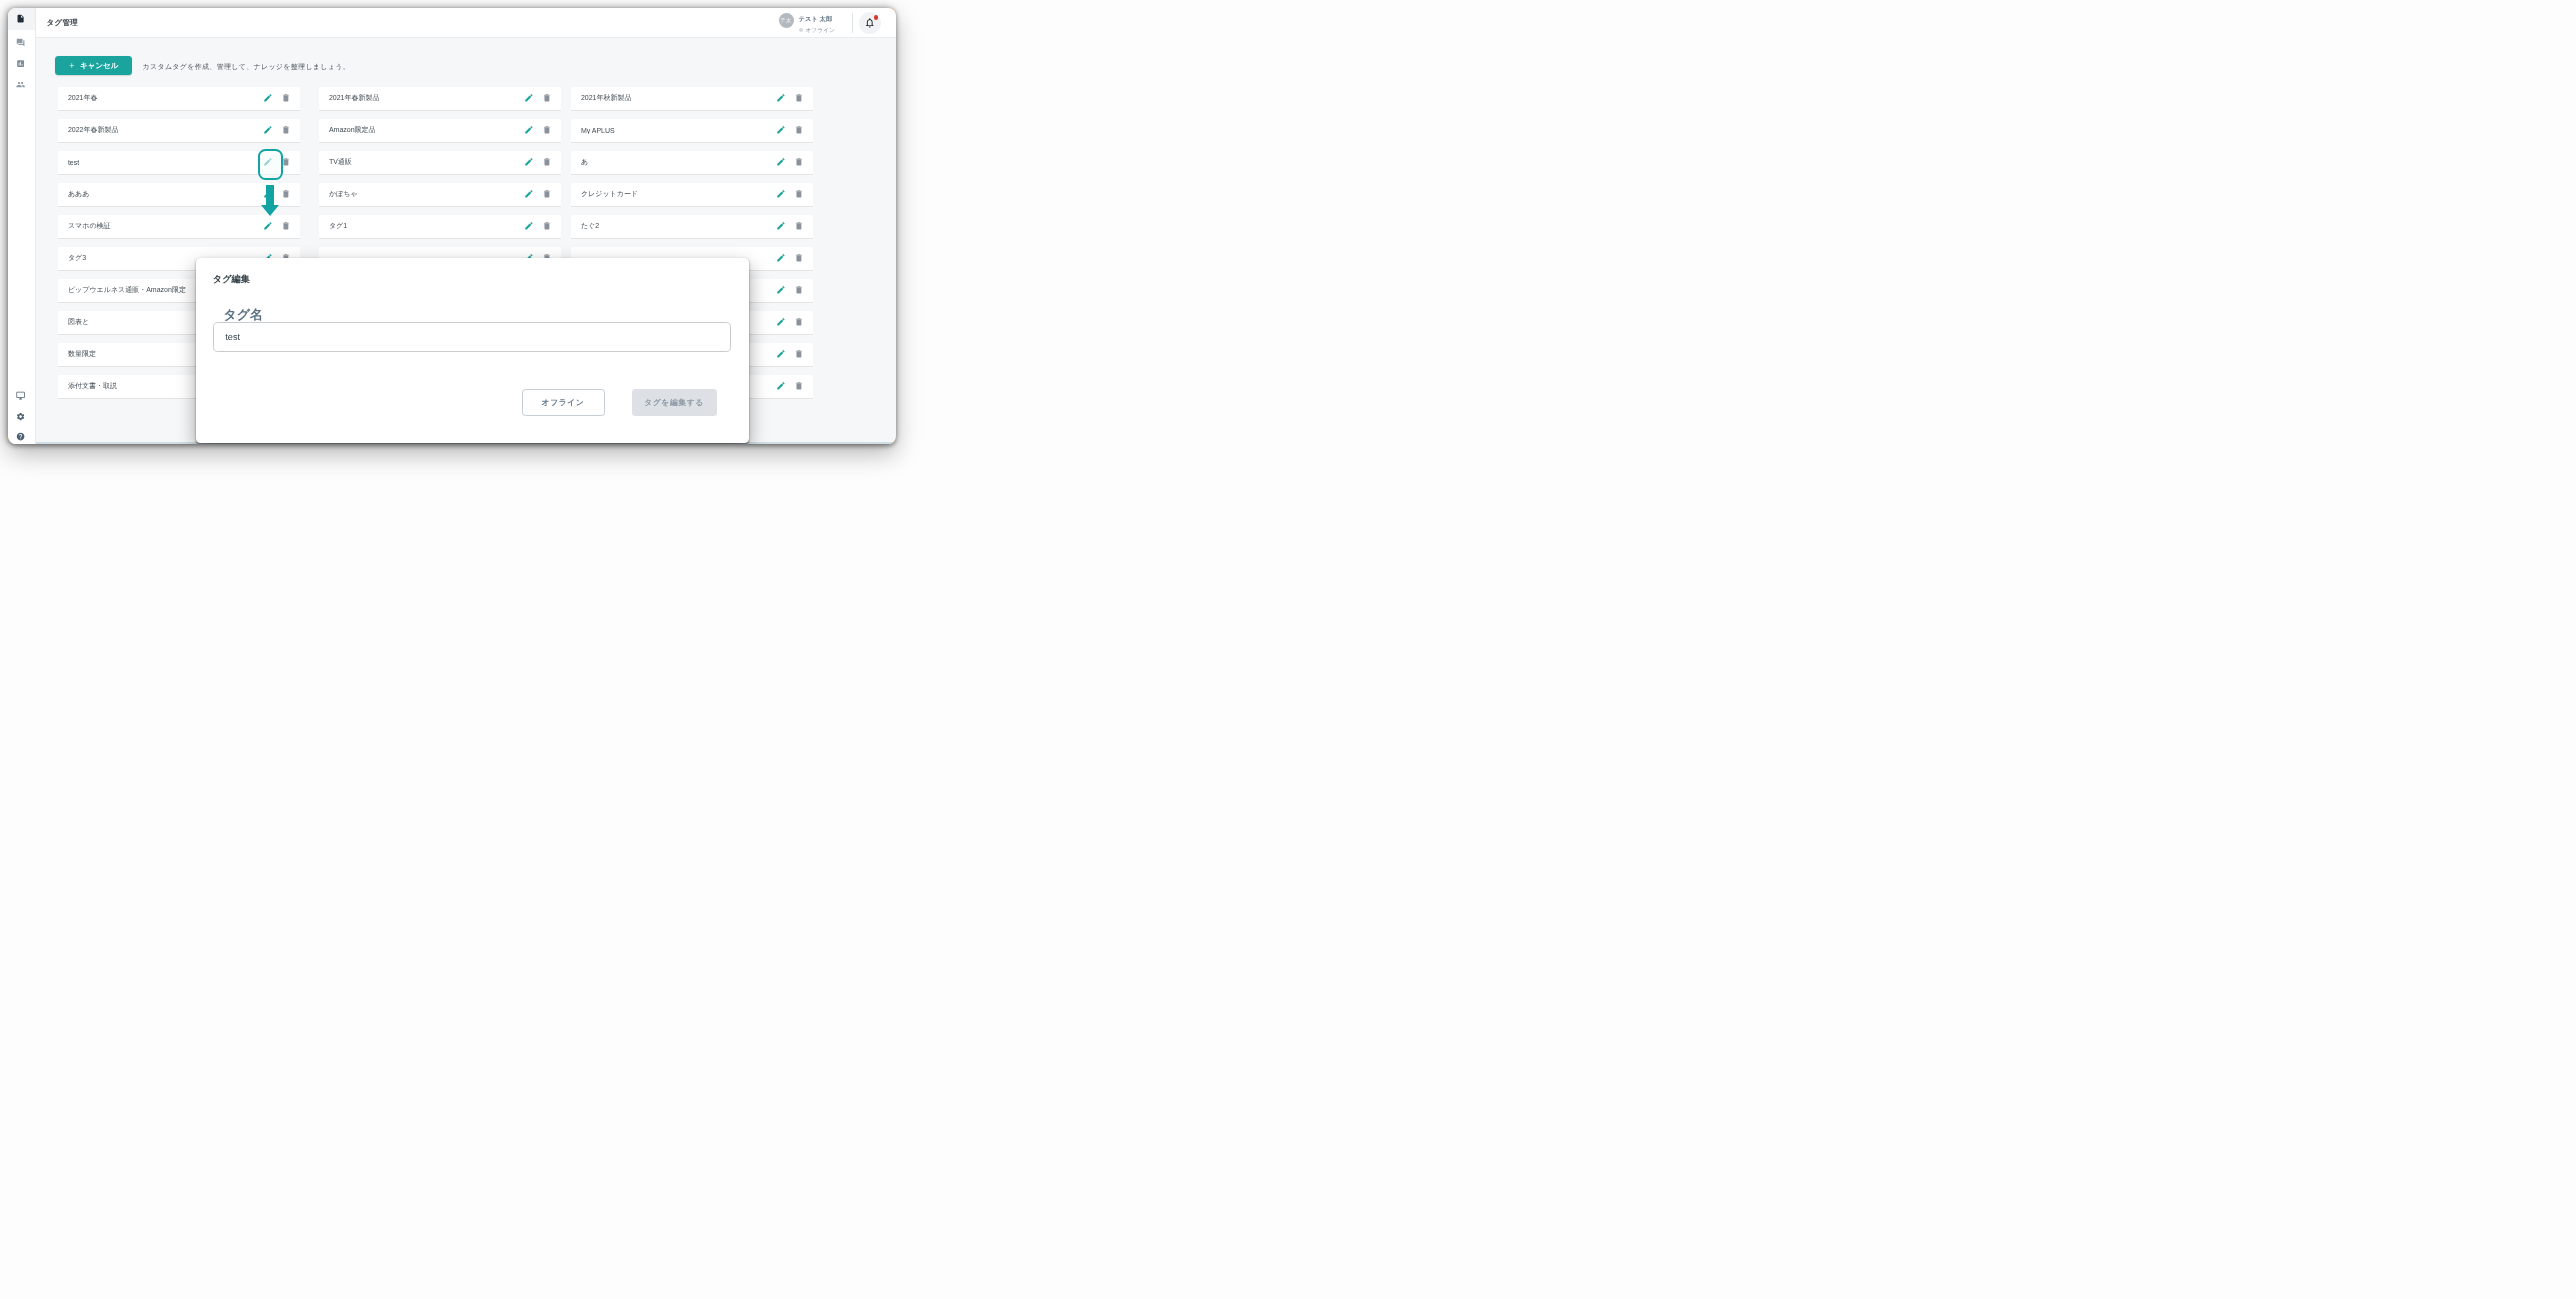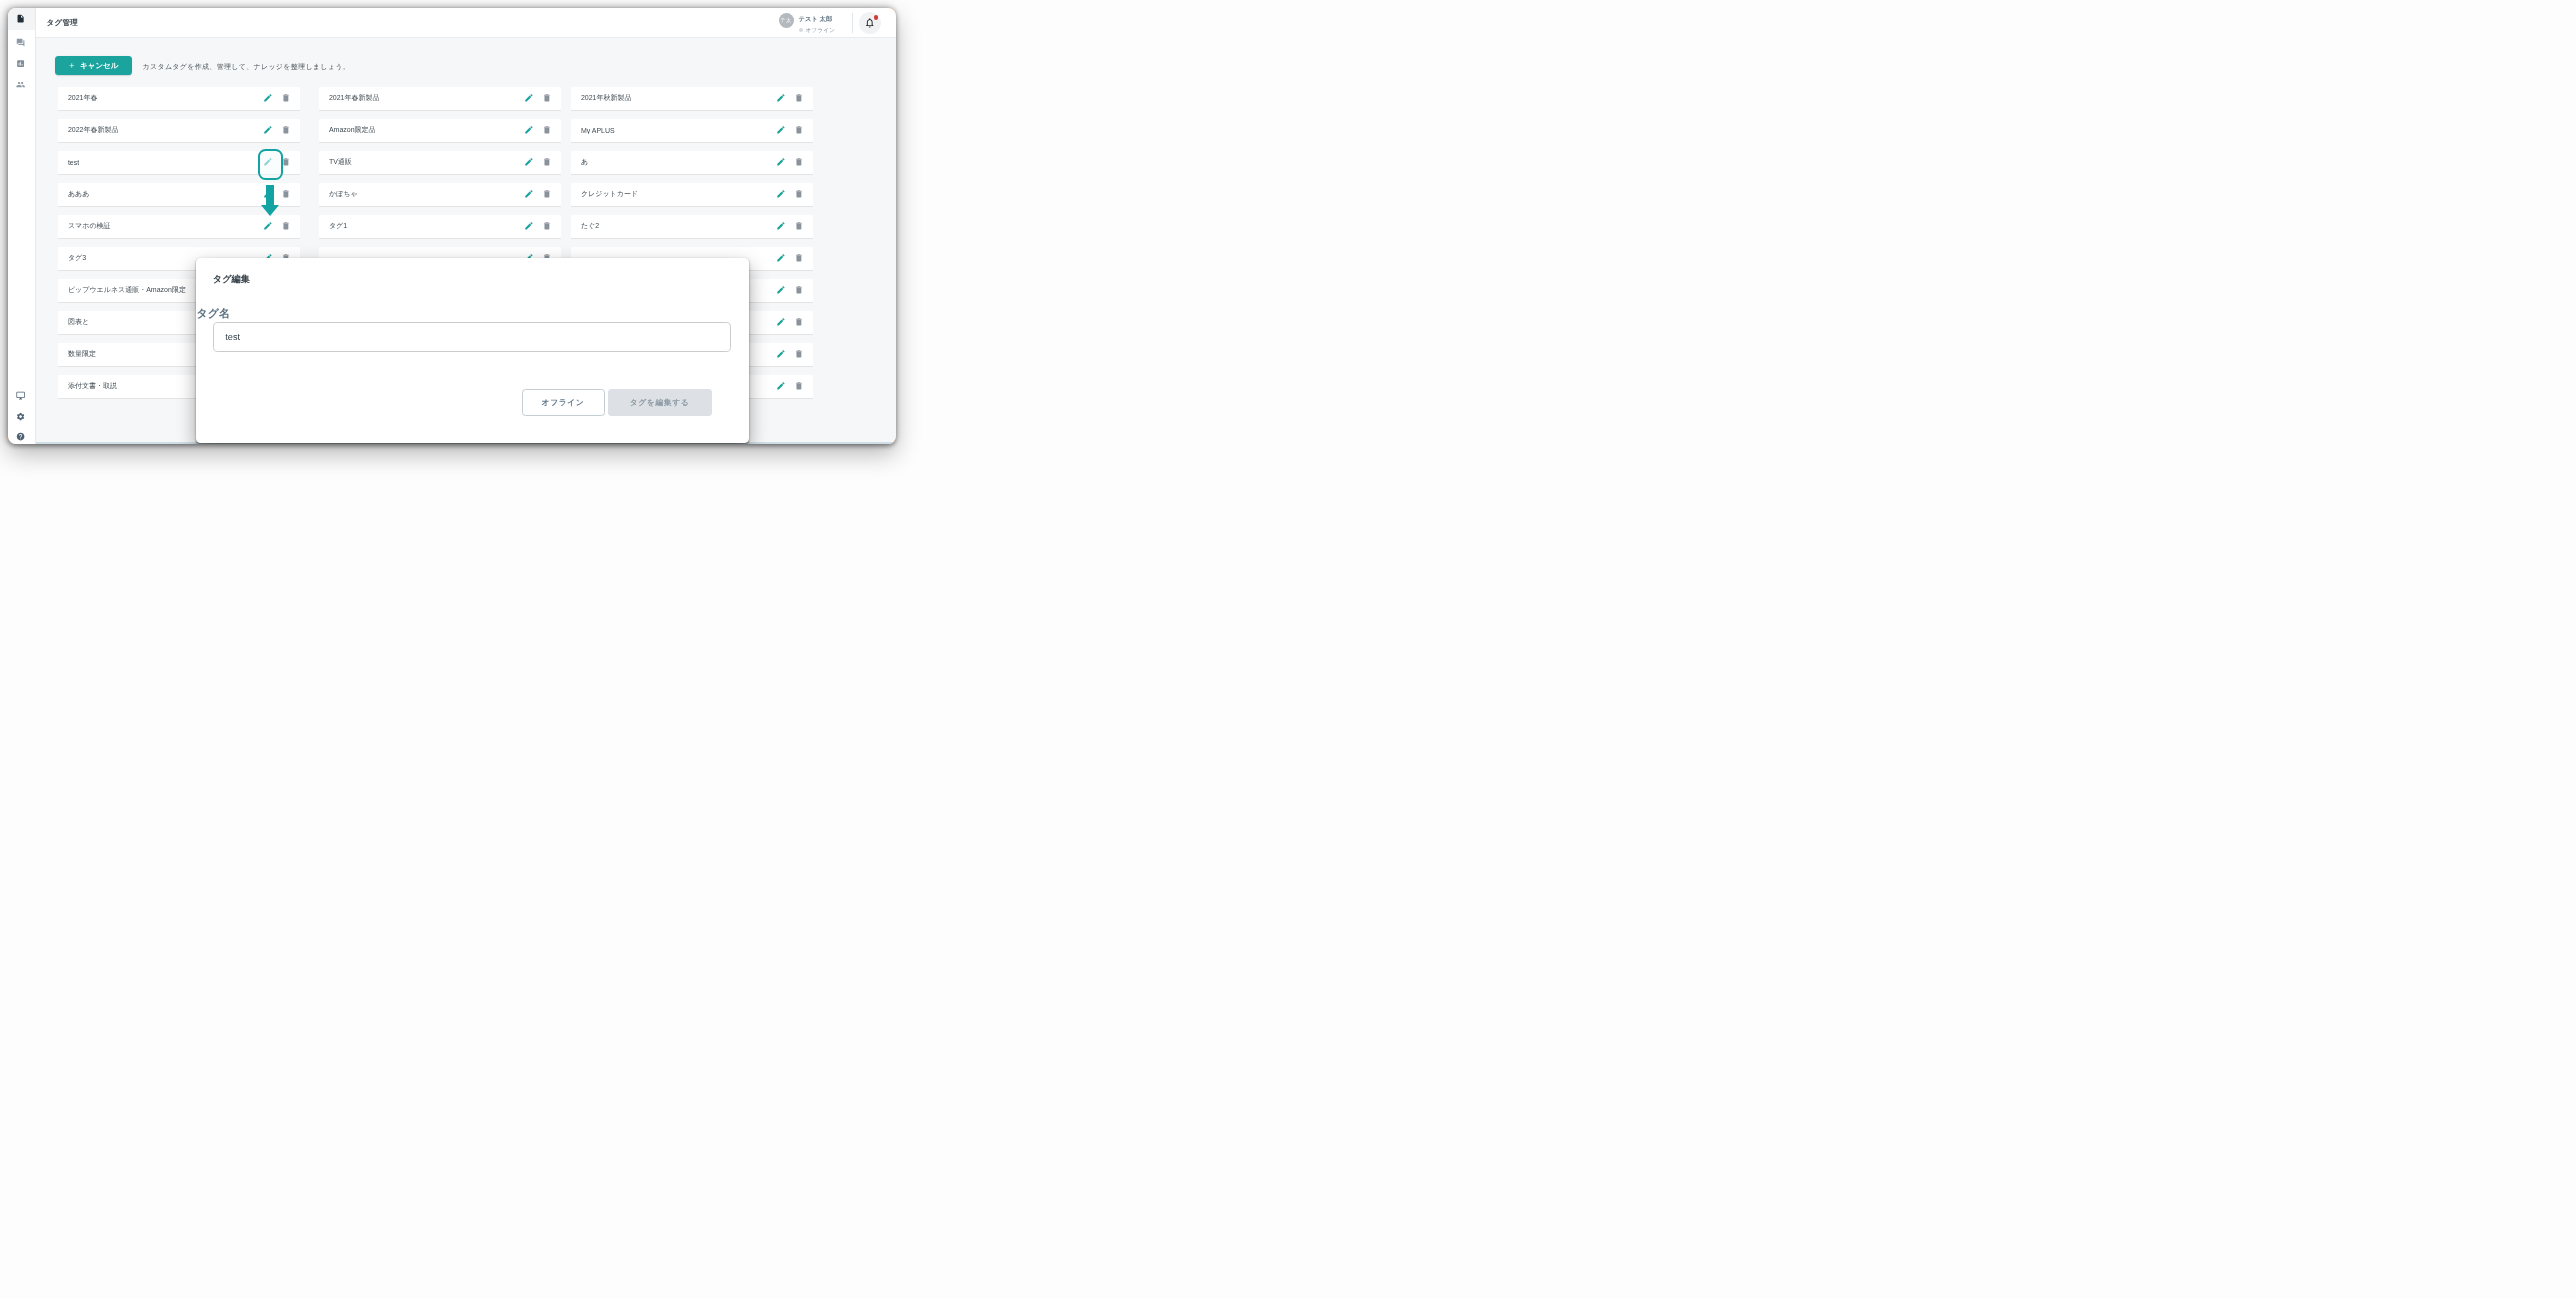--- a/index.html
+++ b/index.html
@@ -52,25 +52,25 @@
   
   .callout-ring{ position:absolute; left:222px; top:111px; width:25px; height:31px; border:2.3px solid #13a3a3; border-radius:7.5px; background:rgba(244,251,251,.55); z-index:15;}
   .callout-arrow{ position:absolute; z-index:15; }
   .arrow-shaft{ position:absolute; left:230px; top:147px; width:8px; height:21px; background:#13a3a3; }
   .arrow-head{ position:absolute; left:225px; top:167px; width:0; height:0; border-left:9.2px solid transparent; border-right:9.2px solid transparent; border-top:11.5px solid #13a3a3; }
 
   
   .modal{ position:absolute; left:160px; top:190px; width:553px; height:185px; background:#fff; border-radius:4.6px; z-index:40;
     box-shadow:0 1.2px 2.3px rgba(0,0,0,.45), 0 8px 19.6px rgba(0,0,0,.35);margin-top:30px; }
   .modal-title{ position:absolute; left:17.3px; top:15px; font-size:9.2px; font-weight:bold; color:#37424a; }
-  .field-label{ position:absolute; left:1px; top:48px; font-size:11px; font-weight:bold; color:#5b7282;font-family:Liberation Serif, serif; }
+  .field-label{ position:absolute; left:28px; top:48px; font-size:13px; font-weight:bold; color:#5b7282;font-family:Liberation Serif, serif; }
   .tag-input{ position:absolute; left:17.3px; top:64px; width:518px; height:30.5px; border:0.6px solid #c9ccce; border-radius:4.6px; font-size:9.2px; color:#37424a; padding:0 11.5px; font-family:inherit; background:#fff; outline:none;}
   .modal-btn{ position:absolute; top:131px; height:27px; border-radius:3.5px; font-size:7.8px; font-weight:bold; font-family:inherit; cursor:pointer; letter-spacing:0.6px;}
   .btn-cancel{ left:326px; width:83px; background:#fff; border:0.6px solid #c3cdd3; color:#64798a; }
-  .btn-submit{ left:412px; width:104px; background:#dde1e5; border:none; color:#8d9aa5; cursor:default; }
+  .btn-submit{ left:436px; width:85px; background:#dde1e5; border:none; color:#8d9aa5; cursor:default; }
 </style>
 </head>
 <body>
 
 <div class="app-window">
 
   <nav class="sidebar">
     <div class="active-block"></div>
     <div class="snav" style="top:6.3px">
       <svg class="ic-doc" viewBox="0 0 24 24">

